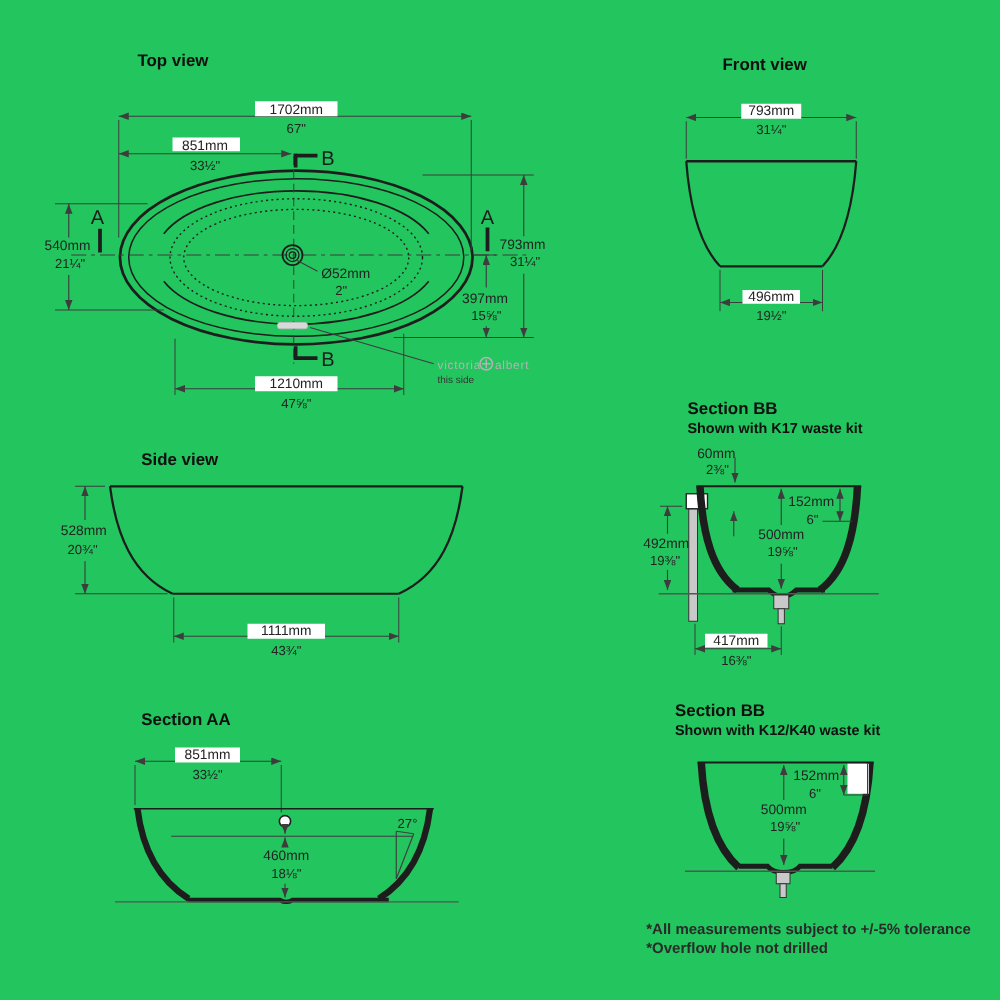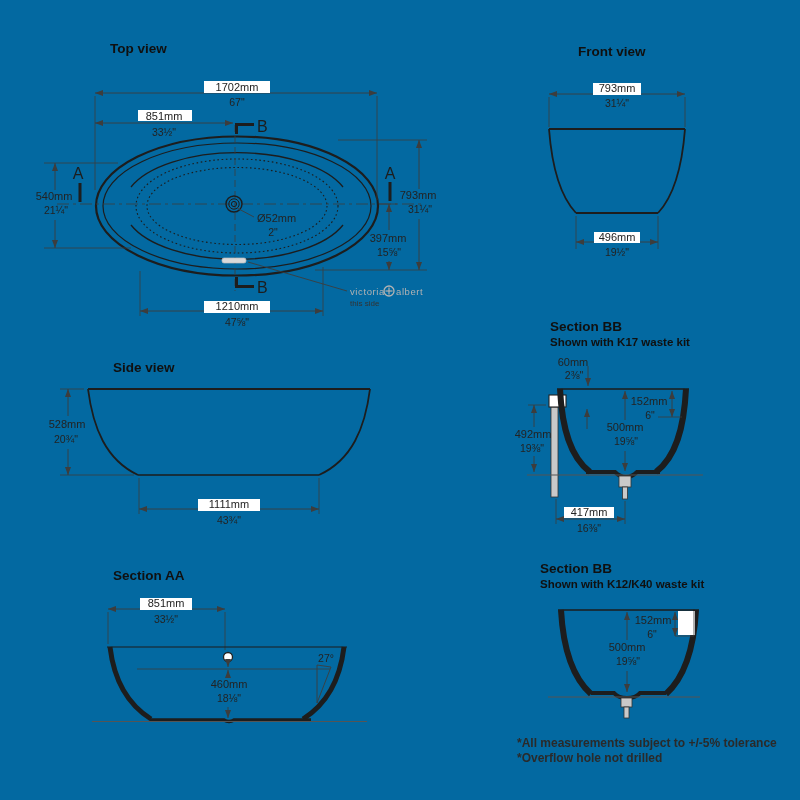--- a/index.html
+++ b/index.html
@@ -1,16 +1,16 @@
 <!DOCTYPE html>
 <html><head>
 <meta charset="utf-8">
 <style>
   html,body{margin:0;padding:0;background:#fff;}
-  #canvas{position:relative;width:800px;height:800px;background:#0369a1;overflow:hidden;}
+  #canvas{position:relative;width:800px;height:800px;background:#22c55e;overflow:hidden;}
   svg text{font-family:"Liberation Sans",sans-serif;fill:#232323;}
   .title{font-size:13.5px;font-weight:700;fill:#101010;}
   .sub{font-size:11.5px;font-weight:700;fill:#101010;}
   .t{font-size:11px;}
   .ti{font-size:10.5px;}
   .big{font-size:16px;fill:#1d1d1d;}
   .note{font-size:12px;font-weight:700;fill:#2a2a2a;}
   .logo{font-size:9.5px;fill:#b3b3b3;letter-spacing:.6px;}
   .small{font-size:8px;fill:#333;}
   .out{stroke:#1d1d1d;fill:none;}

